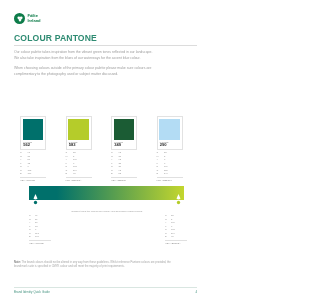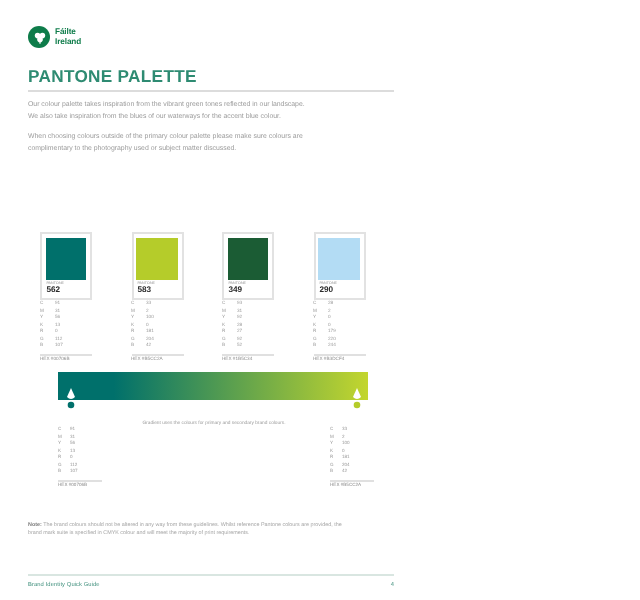--- a/index.html
+++ b/index.html
@@ -209,21 +209,21 @@
         <circle cx="6" cy="7.2" r="2.1" fill="#ffffff"></circle>
         <rect x="5.6" y="7.2" width="0.8" height="3.2" fill="#ffffff"></rect>
       </svg>
     </div>
     <div class="logo-text">
       <span style="color: rgb(14, 124, 74);">Fáilte</span>
       <span style="color: rgb(14, 124, 74);">Ireland</span>
     </div>
   </div>
 
-  <div class="title" style="color: rgb(46, 139, 114);">PANTONE PALETTE</div>
+  <div class="title" style="color: rgb(46, 139, 114);">COLOUR PANTONE</div>
   <div class="title-rule"></div>
 
   <div class="intro">
     <p>Our colour palette takes inspiration from the vibrant green tones reflected in our landscape. We also take inspiration from the blues of our waterways for the accent blue colour.</p>
     <p>When choosing colours outside of the primary colour palette please make sure colours are complimentary to the photography used or subject matter discussed.</p>
   </div>
 
   <div class="swatch-row">
 
     <div class="swatch-card">

